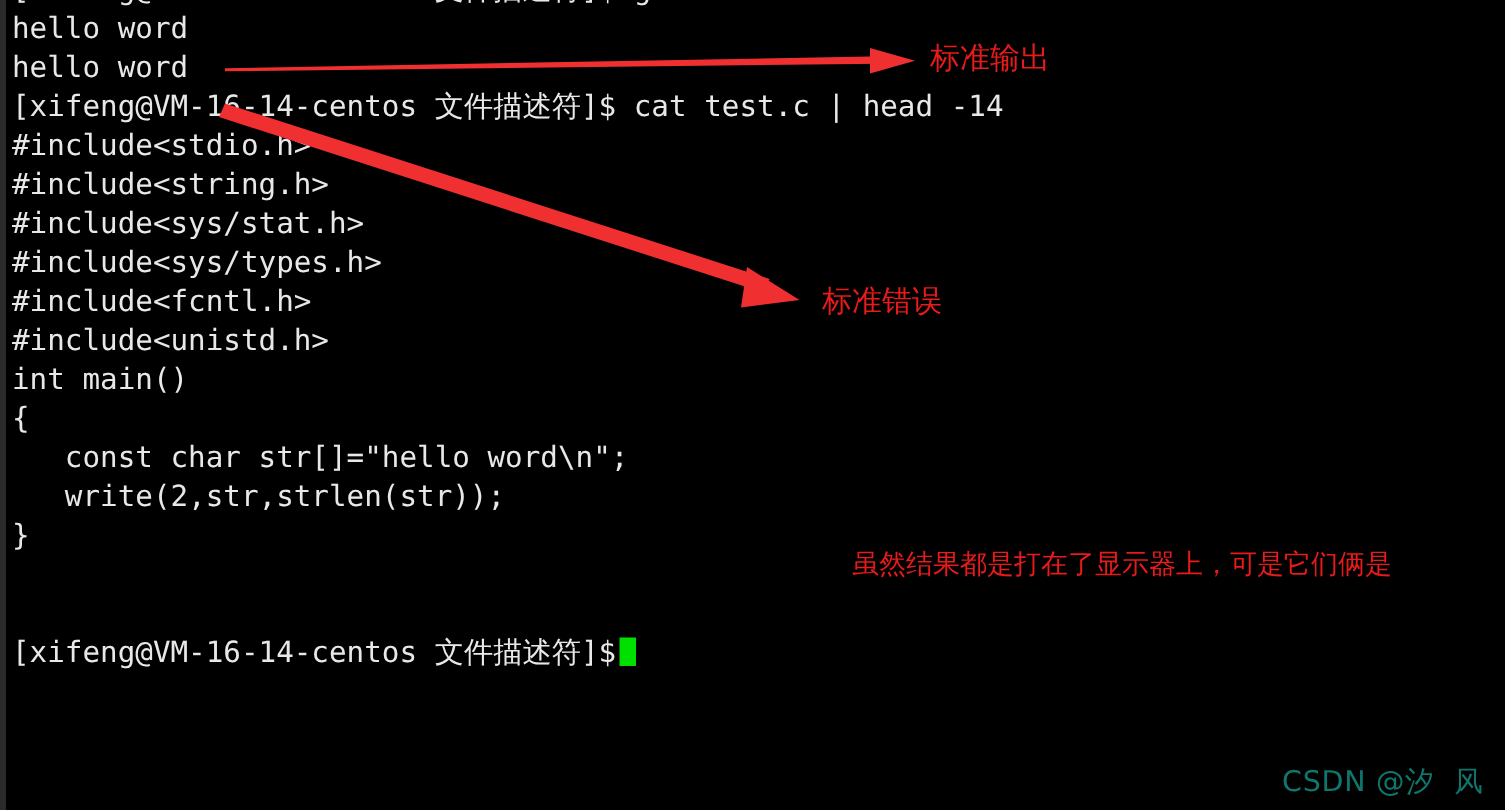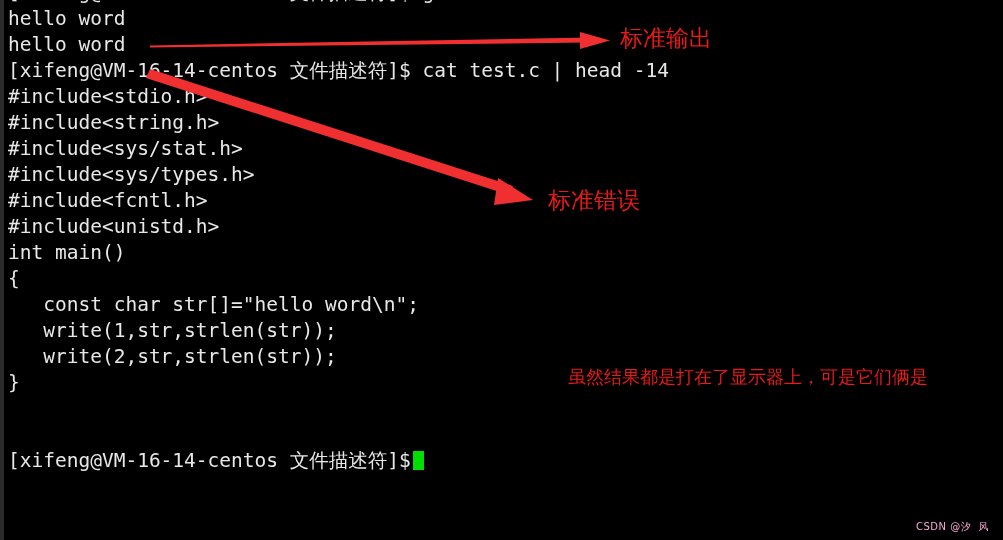--- a/index.html
+++ b/index.html
@@ -71,35 +71,35 @@
     top: 0;
     width: 1003px;
     height: 540px;
     z-index: 4;
     pointer-events: none;
   }
   .anno-text {
     position: absolute;
     color: #e81a1a;
     font-family: "DejaVu Sans", "Liberation Sans", sans-serif;
-    font-size: 23px;
+    font-size: 20px;
     line-height: 26px;
     white-space: pre;
     z-index: 6;
   }
   #anno-stdout { left: 620px; top: 25px; }
   #anno-stderr { left: 548px; top: 187px; }
   #anno-note   { left: 568px; top: 304px; font-size: 18px; line-height: 29px; }
   .watermark {
     position: absolute;
     right: 14px;
     bottom: 6px;
-    color: #f9a8d4;
+    color: #0f766e;
     font-family: "DejaVu Sans", "Liberation Sans", sans-serif;
-    font-size: 10px;
+    font-size: 19px;
     letter-spacing: 0.5px;
     z-index: 6;
     white-space: pre;
   }
 </style>
 </head>
 <body>
 
 <div id="screen">
 
@@ -112,21 +112,20 @@
     <div class="line">[xifeng@VM-16-14-centos 文件描述符]$ cat test.c | head -14</div>
     <div class="line">#include&lt;stdio.h&gt;</div>
     <div class="line">#include&lt;string.h&gt;</div>
     <div class="line">#include&lt;sys/stat.h&gt;</div>
     <div class="line">#include&lt;sys/types.h&gt;</div>
     <div class="line">#include&lt;fcntl.h&gt;</div>
     <div class="line">#include&lt;unistd.h&gt;</div>
     <div class="line">int main()</div>
     <div class="line">{</div>
     <div class="line">   const char str[]="hello word\n";</div>
-    <div class="line">   write(1,str,strlen(str));</div>
     <div class="line">   write(2,str,strlen(str));</div>
     <div class="line">}</div>
     <div class="line blank"></div>
     <div class="line blank"></div>
     <div class="line"><span>[xifeng@VM-16-14-centos 文件描述符]$</span><span class="cursor"></span></div>
   </div>
 
   <svg class="anno-svg" viewBox="0 0 1003 540">
 
     <g>

